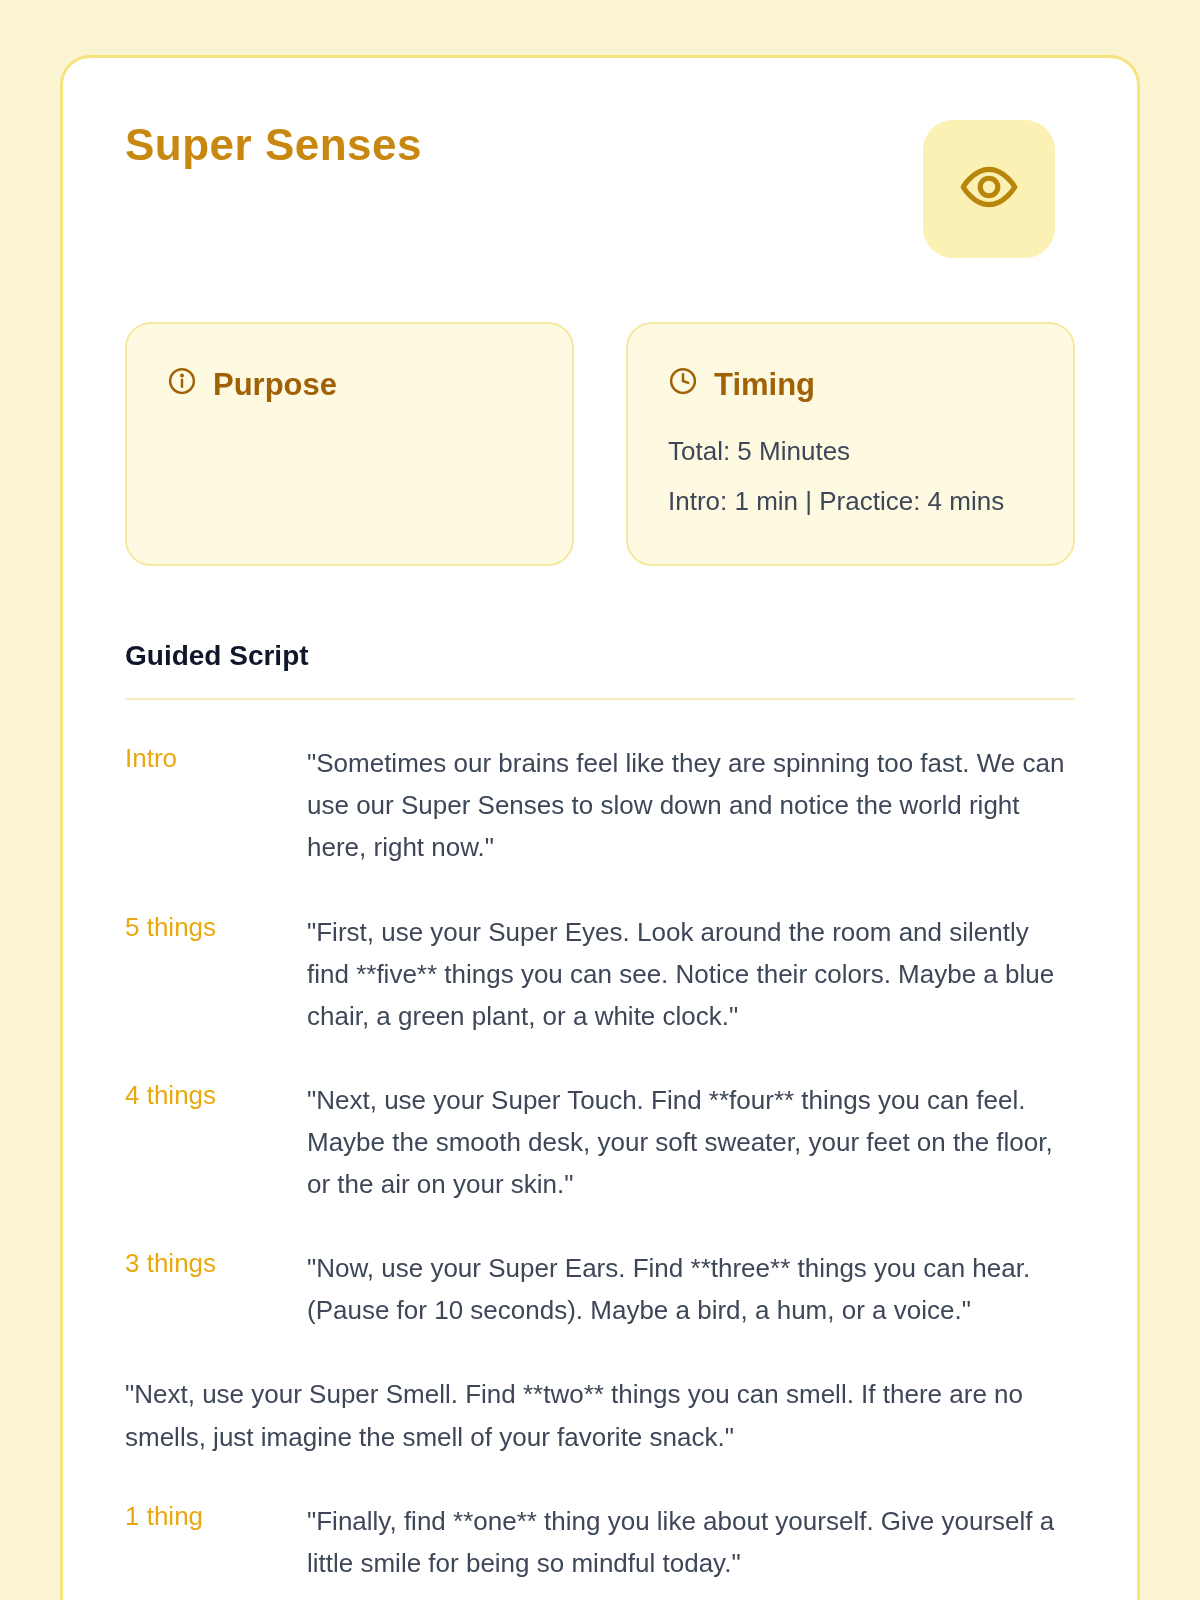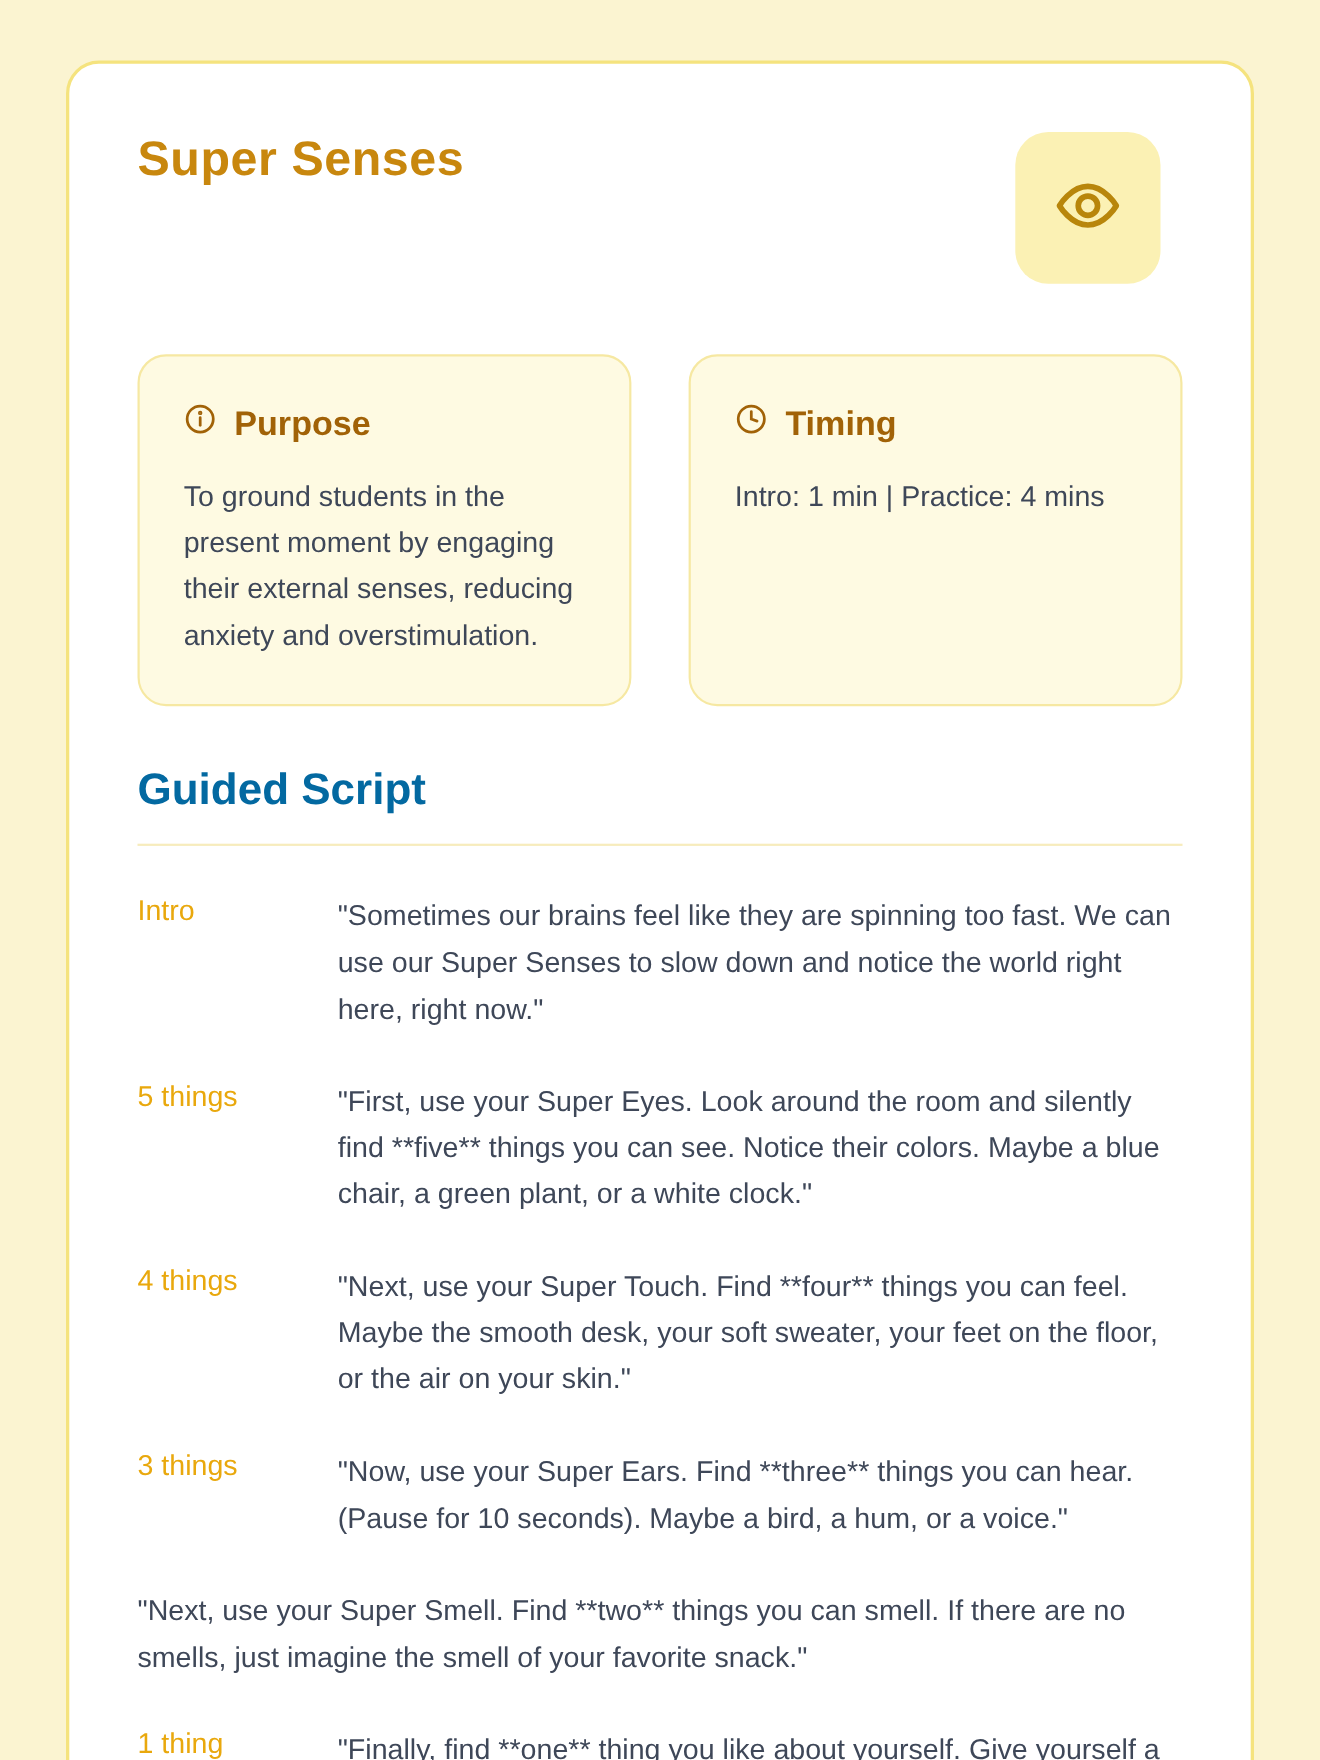--- a/index.html
+++ b/index.html
@@ -70,24 +70,24 @@
   .card-head svg { flex: none; }
   .card-body {
     margin-top: 26px;
     color: #3E4758;
     font-size: 26px;
     line-height: 1.62;
   }
   .timing-line { margin-top: 0; }
   .timing-line + .timing-line { margin-top: 8px; }
   .script-heading {
-    margin-top: 54px;
-    font-size: 40px;
+    margin-top: 74px;
+    font-size: 28px;
     font-weight: 700;
-    color: #0369a1;
+    color: #0f172a;
   }
   .divider {
     height: 0;
     border-bottom: 2px solid #F7ECBC;
     margin-top: 26px;
   }
   .rows { margin-top: 8px; }
   .row { display: flex; margin-top: 42px; }
   .row-label {
     width: 182px;
@@ -127,34 +127,34 @@
       <div class="card-head">
         <span>
           <svg width="30" height="30" viewBox="0 0 24 24" fill="none" stroke="currentColor" stroke-width="2" stroke-linecap="round">
             <circle cx="12" cy="12" r="9.5"></circle>
             <line x1="12" y1="11" x2="12" y2="16.5"></line>
             <circle cx="12" cy="7.5" r="0.6" fill="currentColor"></circle>
           </svg>
         </span>
         <span>Purpose</span>
       </div>
-      <div class="card-body">To ground students in the present moment by engaging their external senses, reducing anxiety and overstimulation.</div>
     </div>
 
     <div class="card">
       <div class="card-head">
         <span>
           <svg width="30" height="30" viewBox="0 0 24 24" fill="none" stroke="currentColor" stroke-width="2" stroke-linecap="round">
             <circle cx="12" cy="12" r="9.5"></circle>
             <polyline points="12,6.5 12,12 16.2,13.5"></polyline>
           </svg>
         </span>
         <span>Timing</span>
       </div>
       <div class="card-body">
+        <div class="timing-line">Total: 5 Minutes</div>
         <div class="timing-line">Intro: 1 min | Practice: 4 mins</div>
       </div>
     </div>
 
   </div>
 
   <div class="script-heading">Guided Script</div>
   <div class="divider"></div>
 
   <div class="rows">

